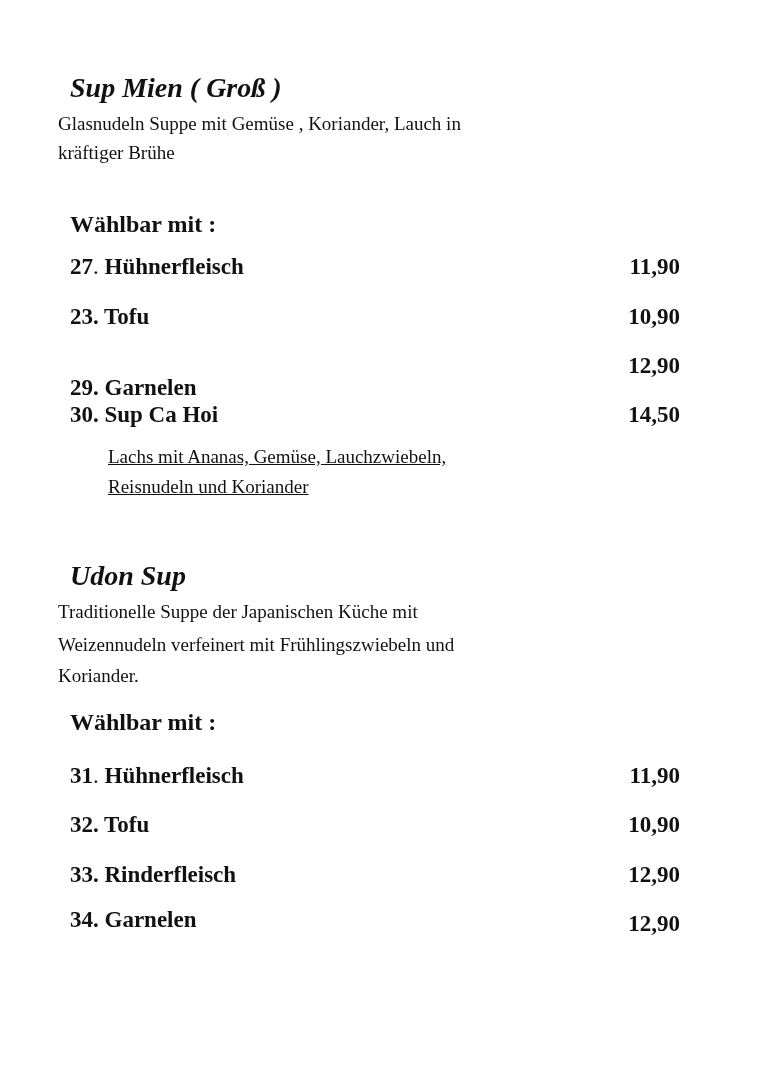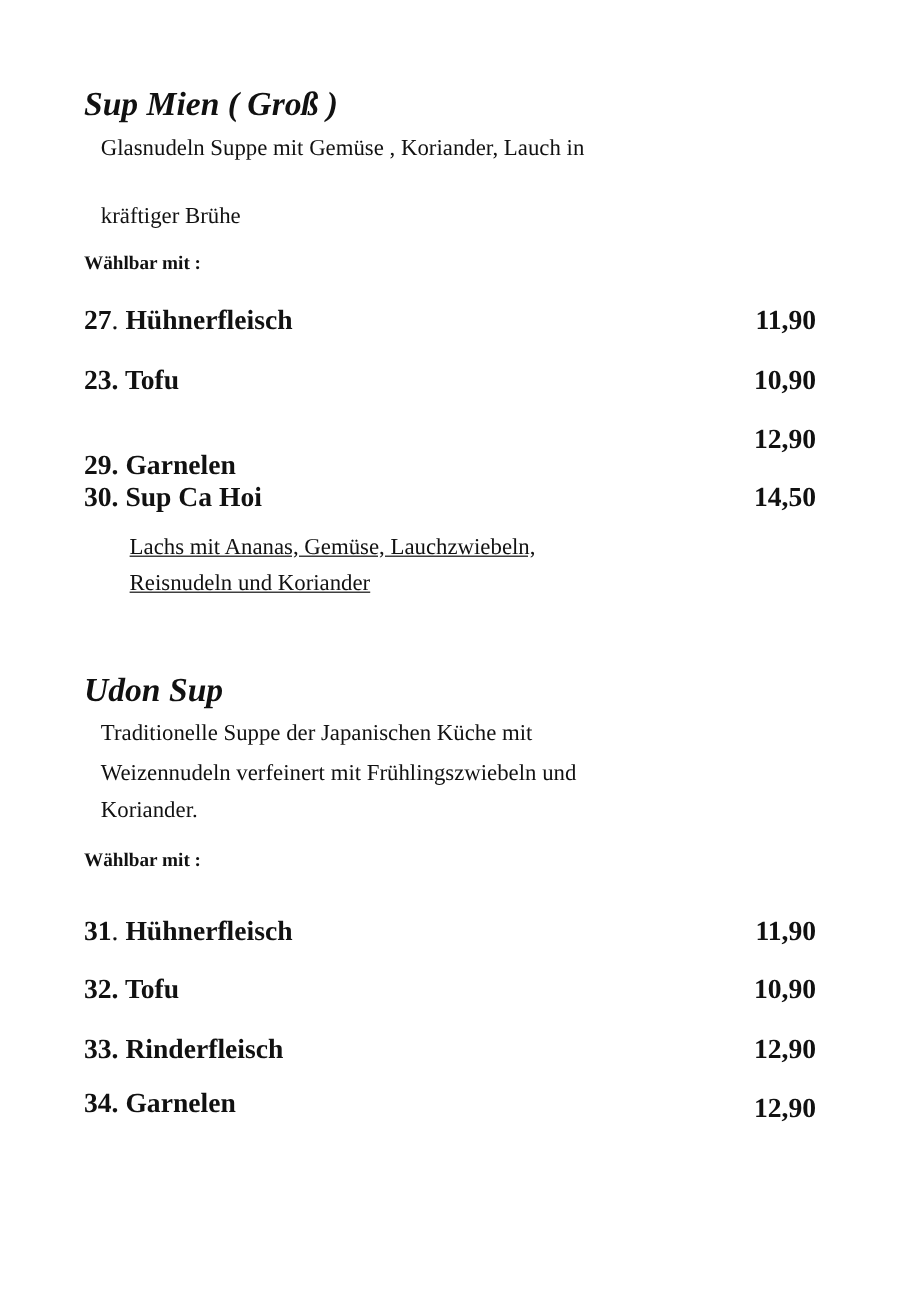--- a/index.html
+++ b/index.html
@@ -2,33 +2,33 @@
 <html><head>
   <meta charset="utf-8">
   <style>
     html, body { margin: 0; padding: 0; background: #ffffff; }
     body {
       width: 768px; height: 1086px; position: relative; overflow: hidden;
       font-family: "Liberation Serif", serif; color: #111111;
     }
     .abs { position: absolute; white-space: nowrap; }
     .title { font-size: 28px; font-weight: bold; left: 70px; font-style: italic; }
-    .desc { font-size: 19px; font-weight: normal; left: 84px; }
-    .sub { font-size: 16px; font-weight: bold; left: 70px; }
+    .desc { font-size: 19px; font-weight: normal; left: 58px; }
+    .sub { font-size: 24px; font-weight: bold; left: 70px; }
     .item { font-size: 23px; font-weight: bold; left: 70px; }
     .num-dot { font-weight: normal; }
     .price { font-size: 23px; font-weight: bold; right: 88px; text-align: left; }
     .item-desc { font-size: 19px; left: 108px; text-decoration: underline; }
   </style>
 </head>
 <body>
 
 <div class="abs title" style="top:72px;">Sup Mien (  Groß )</div>
 <div class="abs desc" style="top:113px;">Glasnudeln Suppe  mit  Gemüse , Koriander, Lauch in</div>
-<div class="abs desc" style="top:142px;margin-top:28px;">kräftiger Brühe</div>
+<div class="abs desc" style="top:142px;">kräftiger Brühe</div>
 <div class="abs sub" style="top:211px;">Wählbar mit :</div>
 
 <div>
   <div class="abs item" style="top:254px;">
     <span>27</span><span class="num-dot">. </span><span>Hühnerfleisch</span>
   </div>
   <div class="abs price" style="top:254px;">11,90</div>
 </div>
 
 <div>

